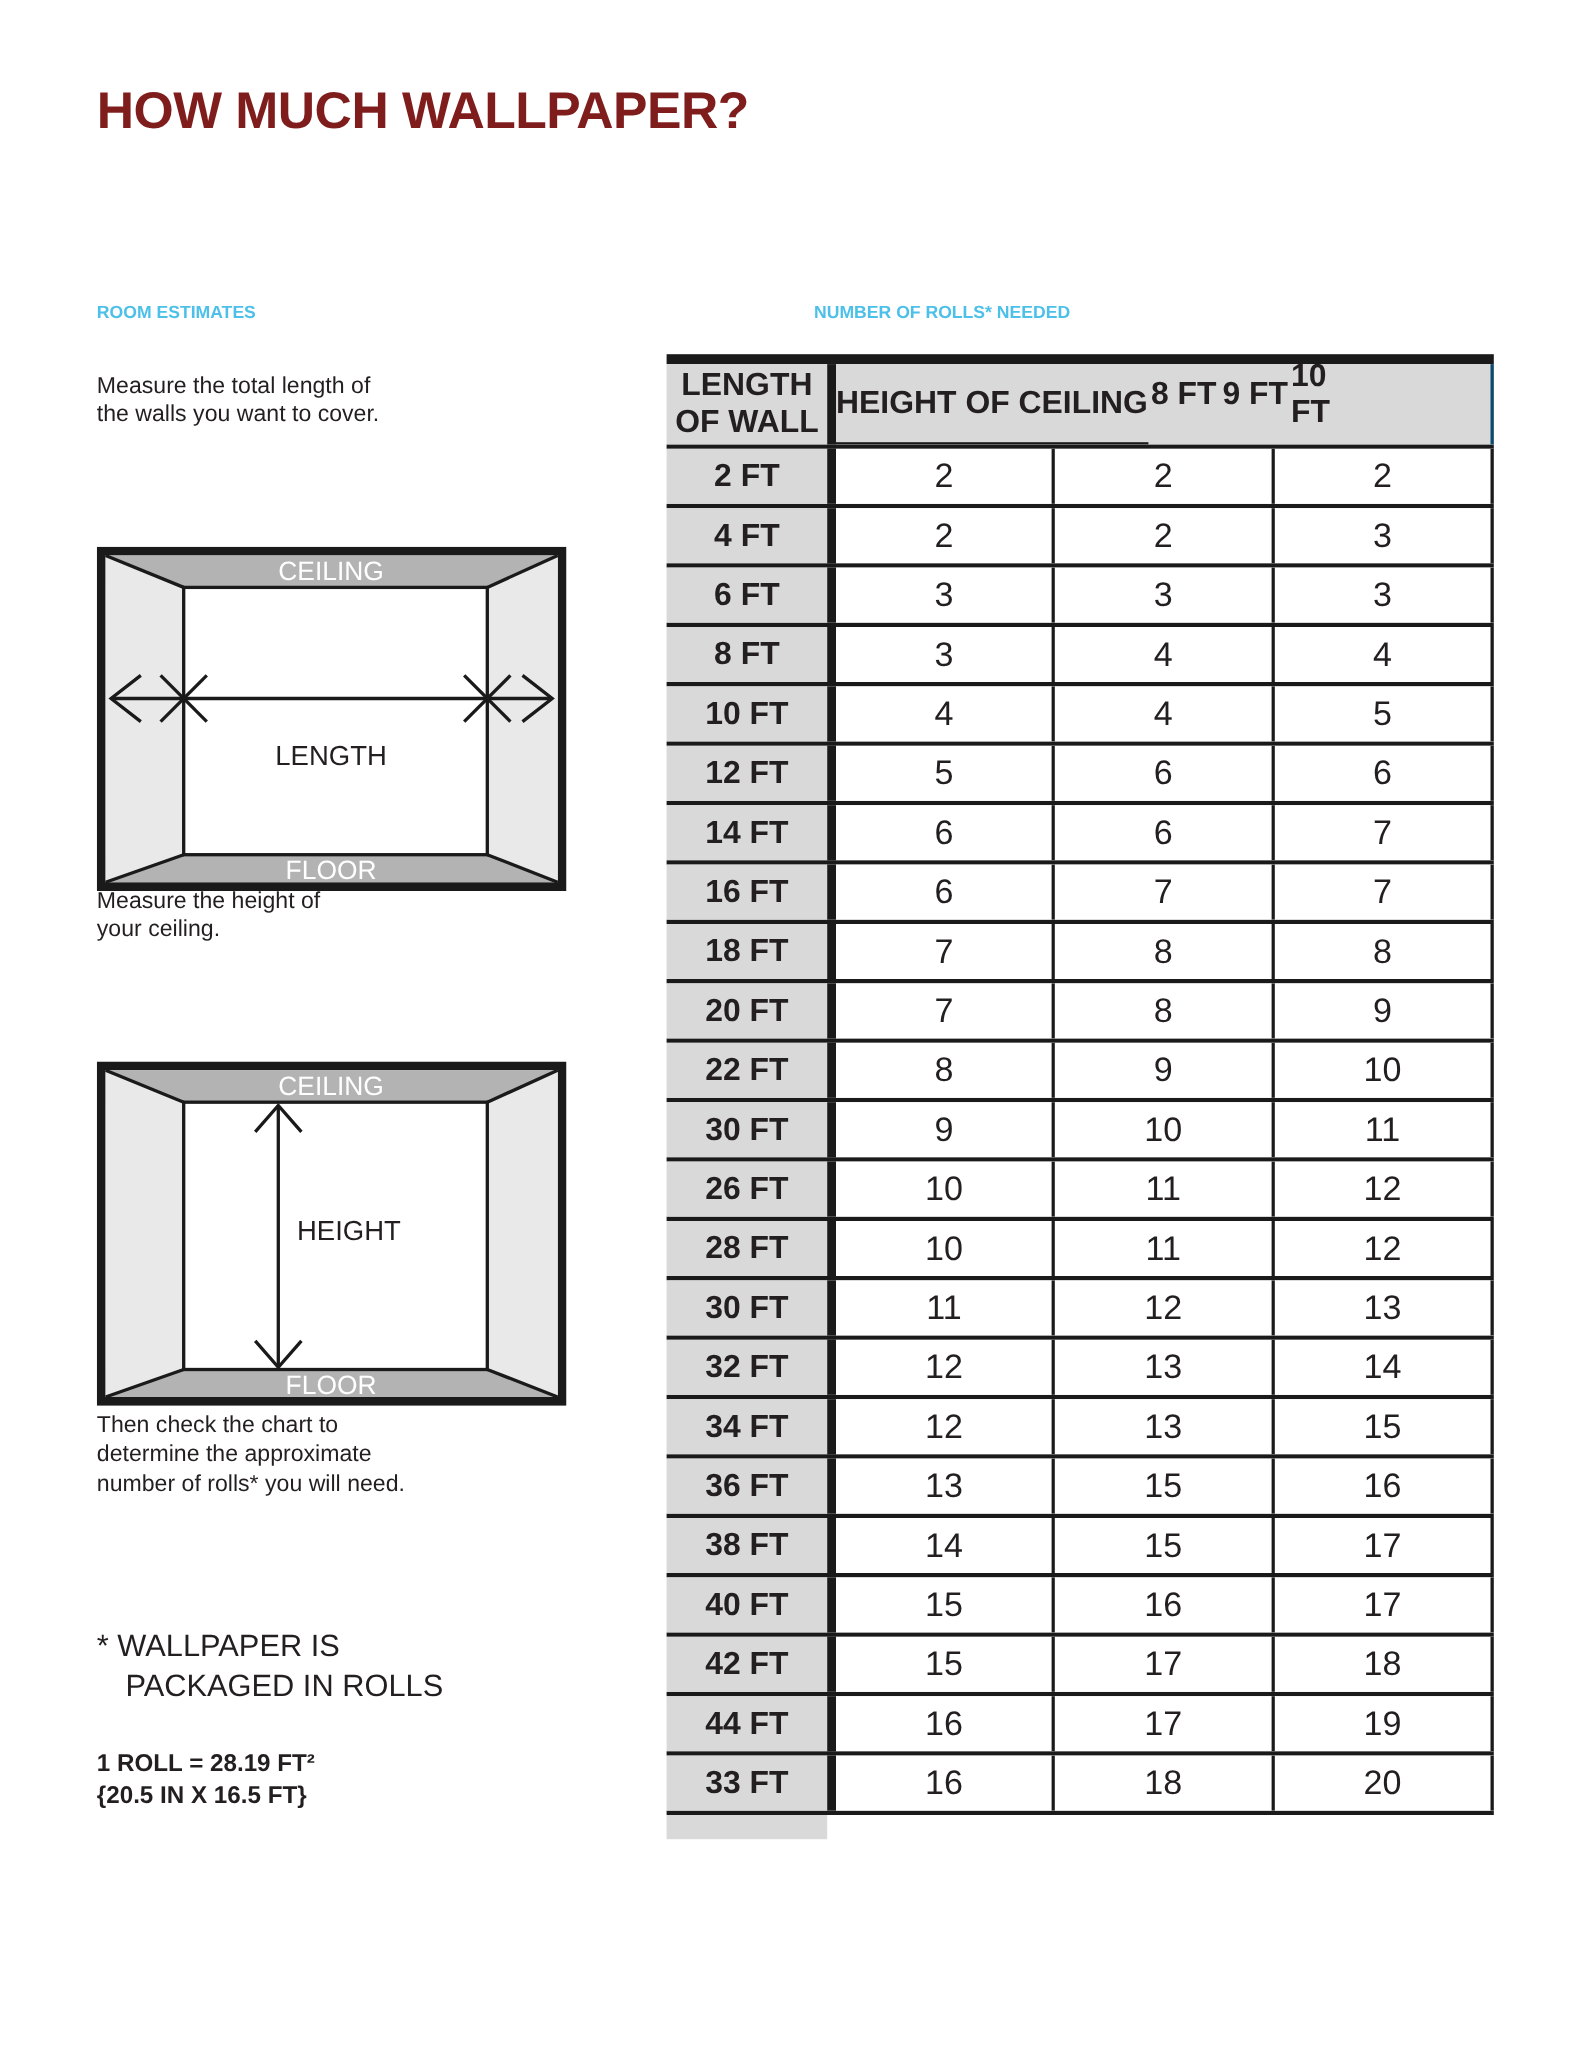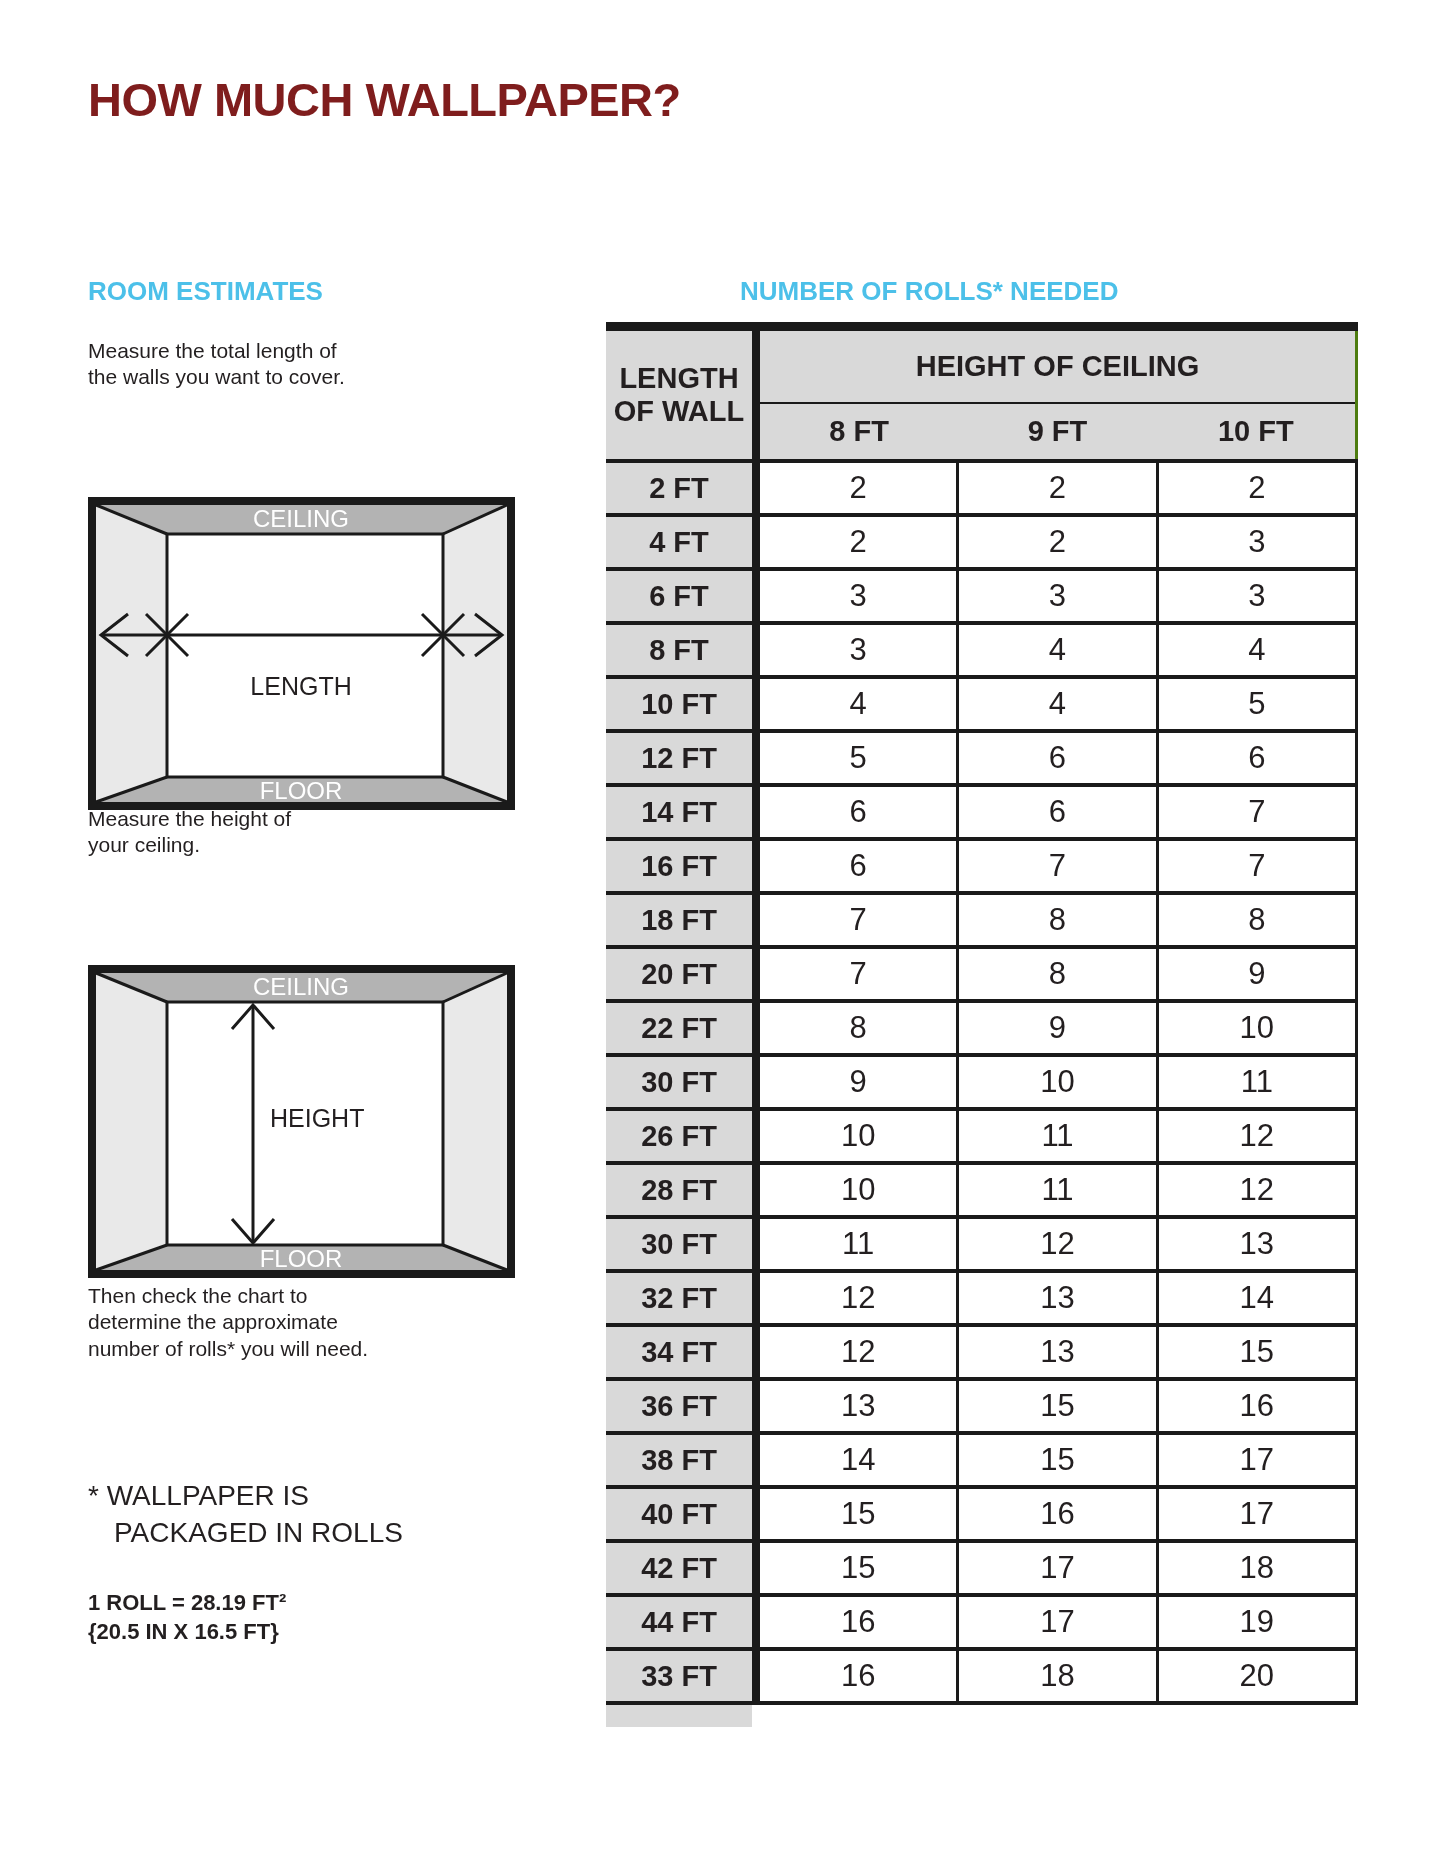--- a/index.html
+++ b/index.html
@@ -3,21 +3,21 @@
 <meta charset="utf-8">
 <style>
   * { margin:0; padding:0; box-sizing:border-box; }
   html,body { width:1445px; height:1870px; background:#ffffff;
     font-family:"Liberation Sans", sans-serif; color:#231f20; }
   body { position:relative; overflow:hidden; }
 
   .page-title { position:absolute; left:88px; top:72px;
     font-size:47px; font-weight:bold; letter-spacing:-0.5px; }
 
-  .section-heading { position:absolute; font-size:26px; font-weight:bold; letter-spacing:0; }
+  .section-heading { position:absolute; font-size:16px; font-weight:bold; letter-spacing:0; }
   #room-estimates-heading { left:88px; top:276px; }
   #rolls-needed-heading  { left:740px; top:276px; }
 
   .para { position:absolute; left:88px; font-size:21px; line-height:1.25;
     white-space:pre-line; color:#231f20; }
   #para-length { top:338px; }
   #para-height { top:806px; }
   #para-chart  { top:1283px; }
 
   .diagram { position:absolute; left:88px; width:427px; height:313px;margin-top:42px; }
@@ -33,22 +33,22 @@
 
   
   .rolls-table { position:absolute; left:606px; top:322px; width:752px; }
   .top-bar { width:752px; height:9px; background:#1a1a1a; }
 
   .hdr-row { display:flex; border-bottom:4px solid #1a1a1a; }
   .hdr-label { width:146px; background:#d9d9d9; display:flex; align-items:center;
     justify-content:center; text-align:center; font-weight:bold; font-size:29px;
     line-height:1.15; white-space:pre-line; }
   .vdivider { width:8px; background:#1a1a1a; flex:none; }
-  .hdr-right { flex:1; display:flex; flex-direction:column; background:#d9d9d9;
-    border-right:3px solid #4d7c0f; }
+  .hdr-right { flex:1; display:flex; background:#d9d9d9;
+    border-right:3px solid #0c4a6e; }
   .hdr-ceiling { height:73px; display:flex; align-items:center; justify-content:center;
     font-weight:bold; font-size:29px; border-bottom:2px solid #1a1a1a; }
   .hdr-subrow { height:55px; display:flex; }
   .hdr-subcell { flex:1; display:flex; align-items:center; justify-content:center;
     font-weight:bold; font-size:29px; }
 
   .body-row { display:flex; border-bottom:4px solid #1a1a1a; height:54px; }
   .row-label { width:146px; background:#d9d9d9; display:flex; align-items:center;
     justify-content:center; font-weight:bold; font-size:29px; }
   .cell { flex:1; background:#ffffff; display:flex; align-items:center;

